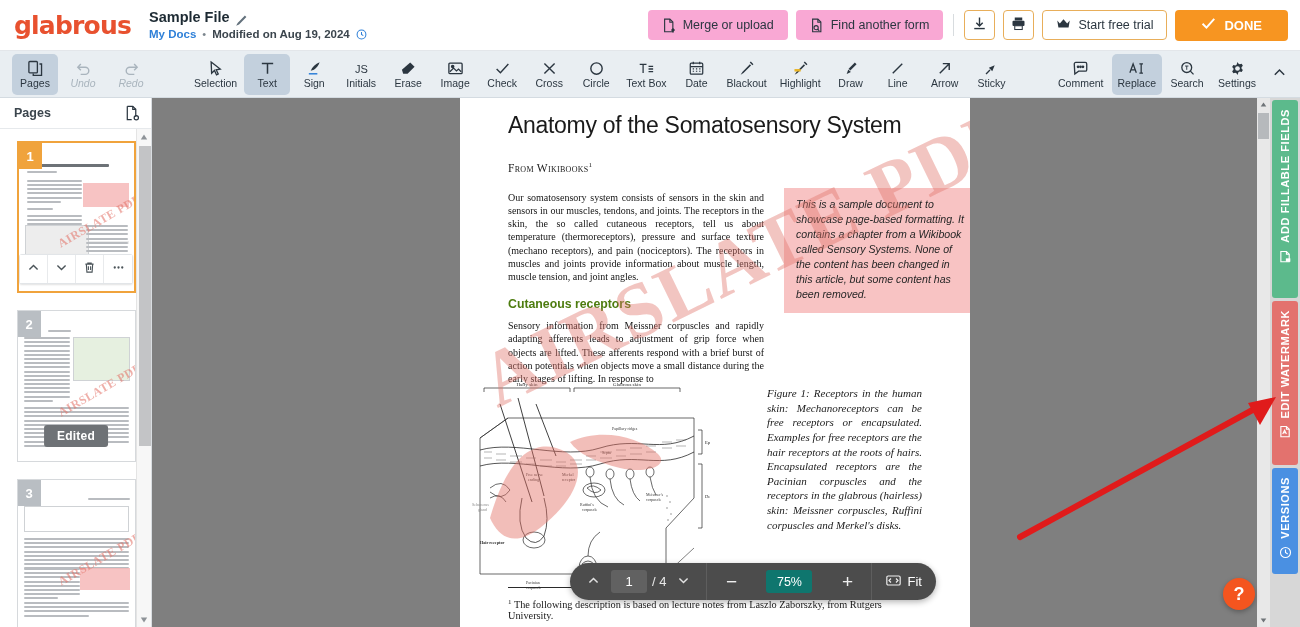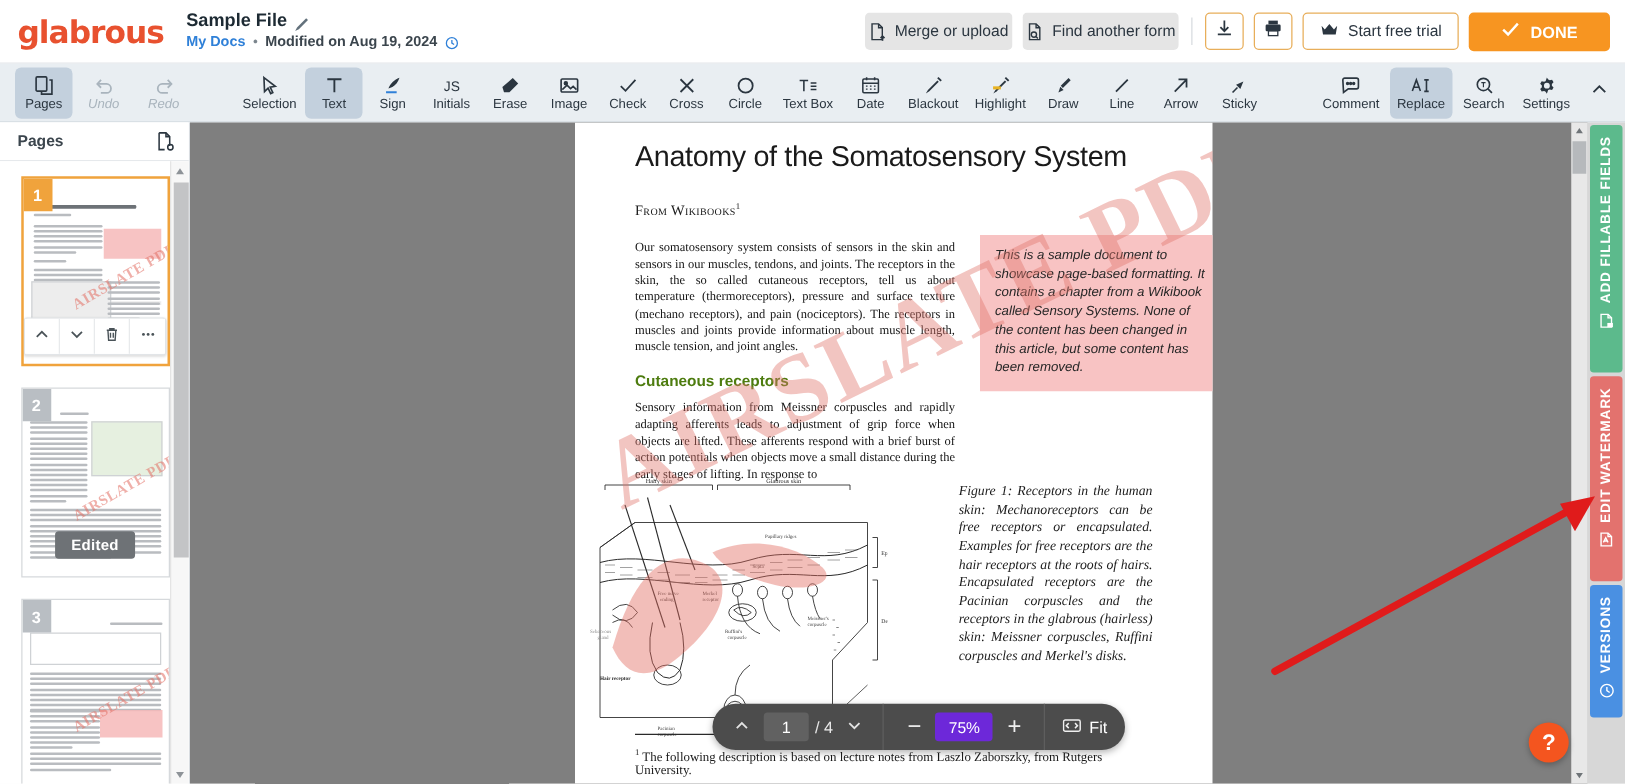--- a/index.html
+++ b/index.html
@@ -32,22 +32,22 @@
   .doc-dot { color: #7b858d; font-size: 11px; }
   .doc-modified { color: #3b454d; font-weight: bold; }
   .clock-icon { width: 11px; height: 11px; color: #2f80d8; display: block; }
 
   .topbar-right {
     margin-left: auto; display: flex; align-items: center; gap: 8px;
     margin-right: 12px;
   }
   .tb-btn {
     display: flex; align-items: center; gap: 7px;
-    height: 30px; padding: 0 2px; border-radius: 4px;
-    background: #e5e5e5; border: 1px solid transparent;
+    height: 30px; padding: 0 13px; border-radius: 4px;
+    background: #f9a8d4; border: 1px solid transparent;
     font-size: 12.5px; color: #2b3640; cursor: pointer; white-space: nowrap;
   }
   .tb-btn svg { width: 14px; height: 15px; flex: none; }
   .tb-icon-btn {
     width: 31px; height: 30px; border-radius: 4px;
     border: 1px solid #e8ae5a; background: #fff;
     display: flex; align-items: center; justify-content: center; cursor: pointer;
   }
   .tb-icon-btn svg { width: 15px; height: 15px; color: #2b3640; }
   .tb-sep { width: 1px; height: 22px; background: #d8dcdf; margin: 0 2px; }
@@ -245,23 +245,23 @@
     display: flex; align-items: center; justify-content: center;
     font-size: 13px; color: #fff; margin: 0 5px; cursor: text;
   }
   .pn-total { font-size: 13px; color: #e8e8e8; margin-right: 4px; }
   .pn-zoom-btn {
     width: 28px; height: 28px; background: none; border: none; color: #efefef;
     font-size: 19px; line-height: 1; cursor: pointer;
     display: flex; align-items: center; justify-content: center;
   }
   .pn-zoom-val {
-    min-width: 46px; height: 23px; background: #6d28d9; border-radius: 3px;
+    min-width: 46px; height: 23px; background: #0f766e; border-radius: 3px;
     display: flex; align-items: center; justify-content: center;
-    font-size: 12.5px; color: #fff; margin: 0 3px;
+    font-size: 12.5px; color: #fff; margin: 0 21px;
   }
   .pn-fit { display: flex; align-items: center; gap: 6px; padding: 0 14px; cursor: pointer; }
   .pn-fit svg { width: 15px; height: 13px; color: #efefef; }
   .pn-fit span { font-size: 13px; color: #fff; }
 
   
   .right-rail {
     position: absolute; top: 98px; right: 0; width: 30px; height: 529px;
     background: #d7d7d7; display: flex; flex-direction: column; align-items: center;
     padding-top: 2px;

